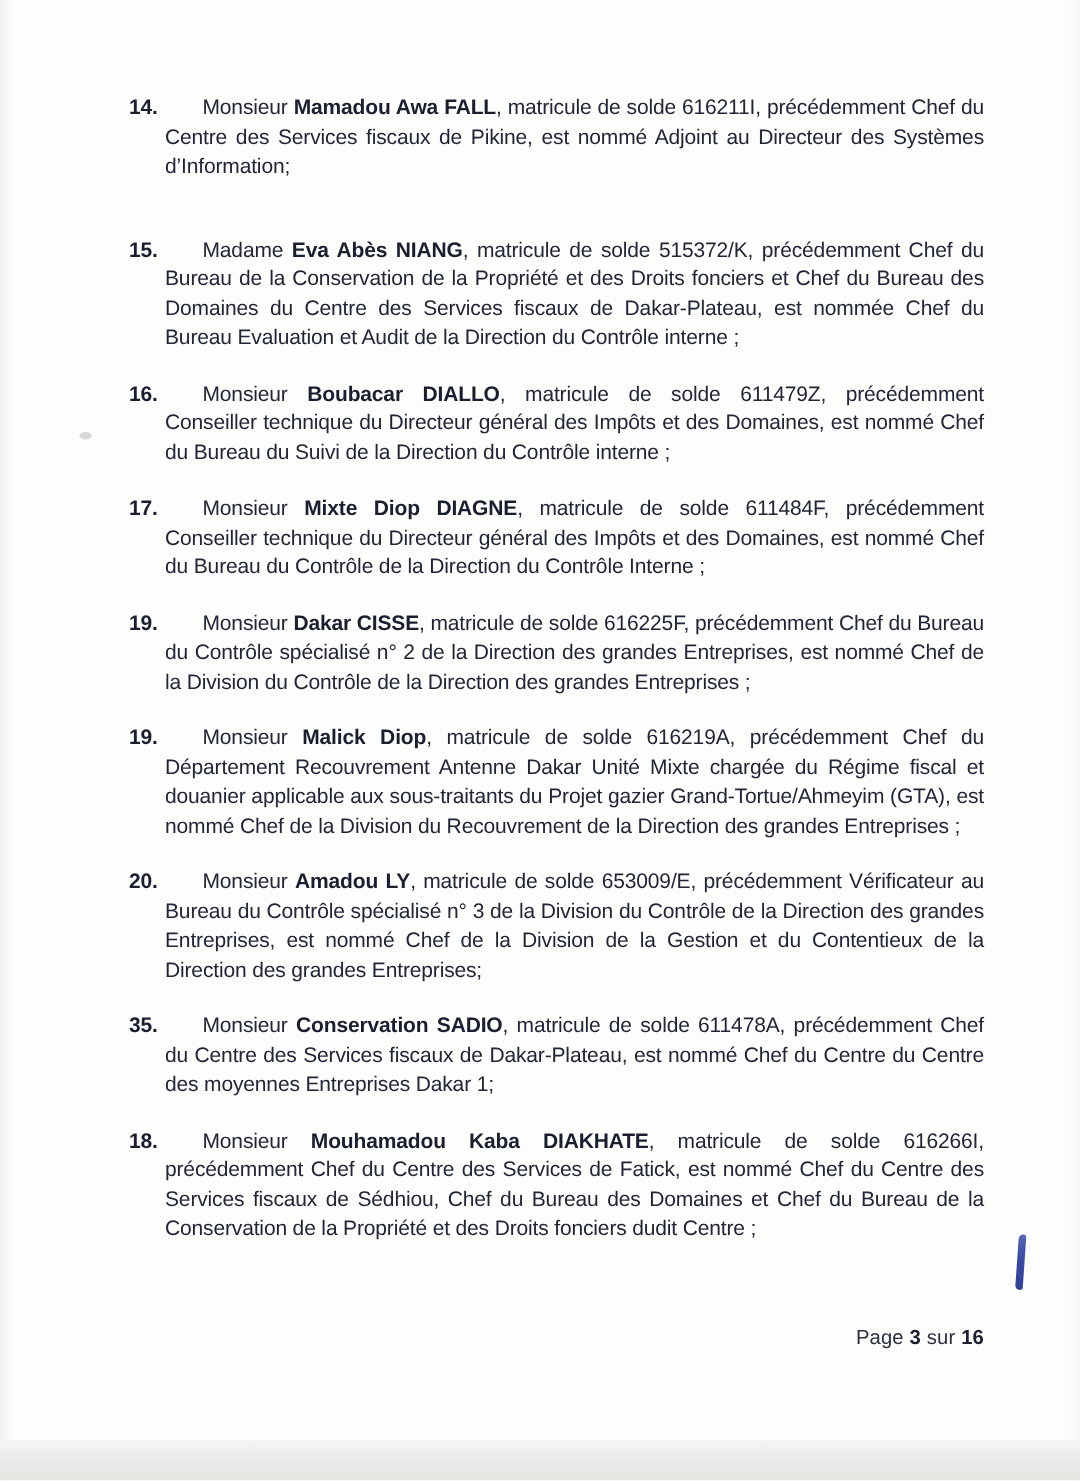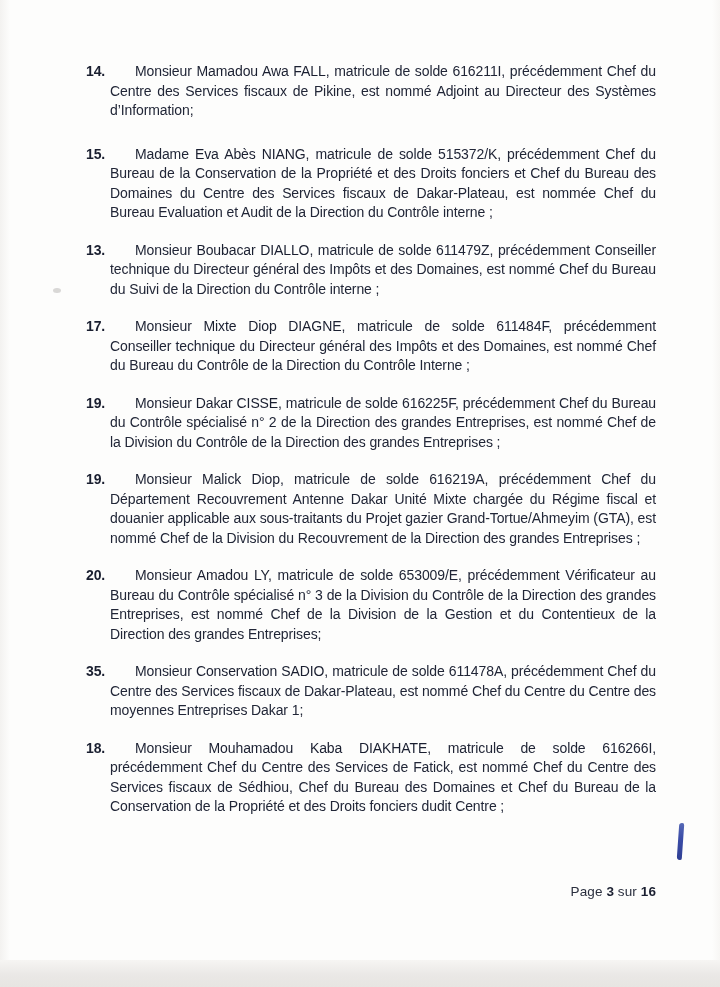--- a/index.html
+++ b/index.html
@@ -36,32 +36,32 @@
     position: relative;
     margin: 0 64px 18px 110px;
     text-align: justify;
     text-indent: 25px;
     font-size: 14px;
     line-height: 19.5px;
     letter-spacing: -0.1px;
     color: #212637;
   }
   .doc-item.first {
-    margin-bottom: 24px;
+    margin-bottom: 36px;
   }
   .item-number {
     position: absolute;
     left: -24px;
     top: 0;
     font-weight: 700;
     text-indent: 0;
     color: #1a1f30;
   }
   .person-name {
-    font-weight: 400;
+    font-weight: 700;
     color: #1a1f30;
   }
   .page-footer {
     position: absolute;
     top: 884px;
     right: 64px;
     font-size: 13.5px;
     color: #2a2f3e;
     letter-spacing: 0.1px;
   }
@@ -96,21 +96,21 @@
 
     <p class="doc-item first">
       <span class="item-number">14.</span><span>Monsieur </span><span class="person-name">Mamadou Awa FALL</span><span>, matricule de solde 616211I, précédemment Chef du Centre des Services fiscaux de Pikine, est nommé Adjoint au Directeur des Systèmes d’Information;</span>
     </p>
 
     <p class="doc-item">
       <span class="item-number">15.</span><span>Madame </span><span class="person-name">Eva Abès NIANG</span><span>, matricule de solde 515372/K, précédemment Chef du Bureau de la Conservation de la Propriété et des Droits fonciers et Chef du Bureau des Domaines du Centre des Services fiscaux de Dakar-Plateau, est nommée Chef du Bureau Evaluation et Audit de la Direction du Contrôle interne ;</span>
     </p>
 
     <p class="doc-item">
-      <span class="item-number">13.</span><span>Monsieur </span><span class="person-name">Boubacar DIALLO</span><span>, matricule de solde 611479Z, précédemment Conseiller technique du Directeur général des Impôts et des Domaines, est nommé Chef du Bureau du Suivi de la Direction du Contrôle interne ;</span>
+      <span class="item-number">16.</span><span>Monsieur </span><span class="person-name">Boubacar DIALLO</span><span>, matricule de solde 611479Z, précédemment Conseiller technique du Directeur général des Impôts et des Domaines, est nommé Chef du Bureau du Suivi de la Direction du Contrôle interne ;</span>
     </p>
 
     <p class="doc-item">
       <span class="item-number">17.</span><span>Monsieur </span><span class="person-name">Mixte Diop DIAGNE</span><span>, matricule de solde 611484F, précédemment Conseiller technique du Directeur général des Impôts et des Domaines, est nommé Chef du Bureau du Contrôle de la Direction du Contrôle Interne ;</span>
     </p>
 
     <p class="doc-item">
       <span class="item-number">19.</span><span>Monsieur </span><span class="person-name">Dakar CISSE</span><span>, matricule de solde 616225F, précédemment Chef du Bureau du Contrôle spécialisé n° 2 de la Direction des grandes Entreprises, est nommé Chef de la Division du Contrôle de la Direction des grandes Entreprises ;</span>
     </p>
 

